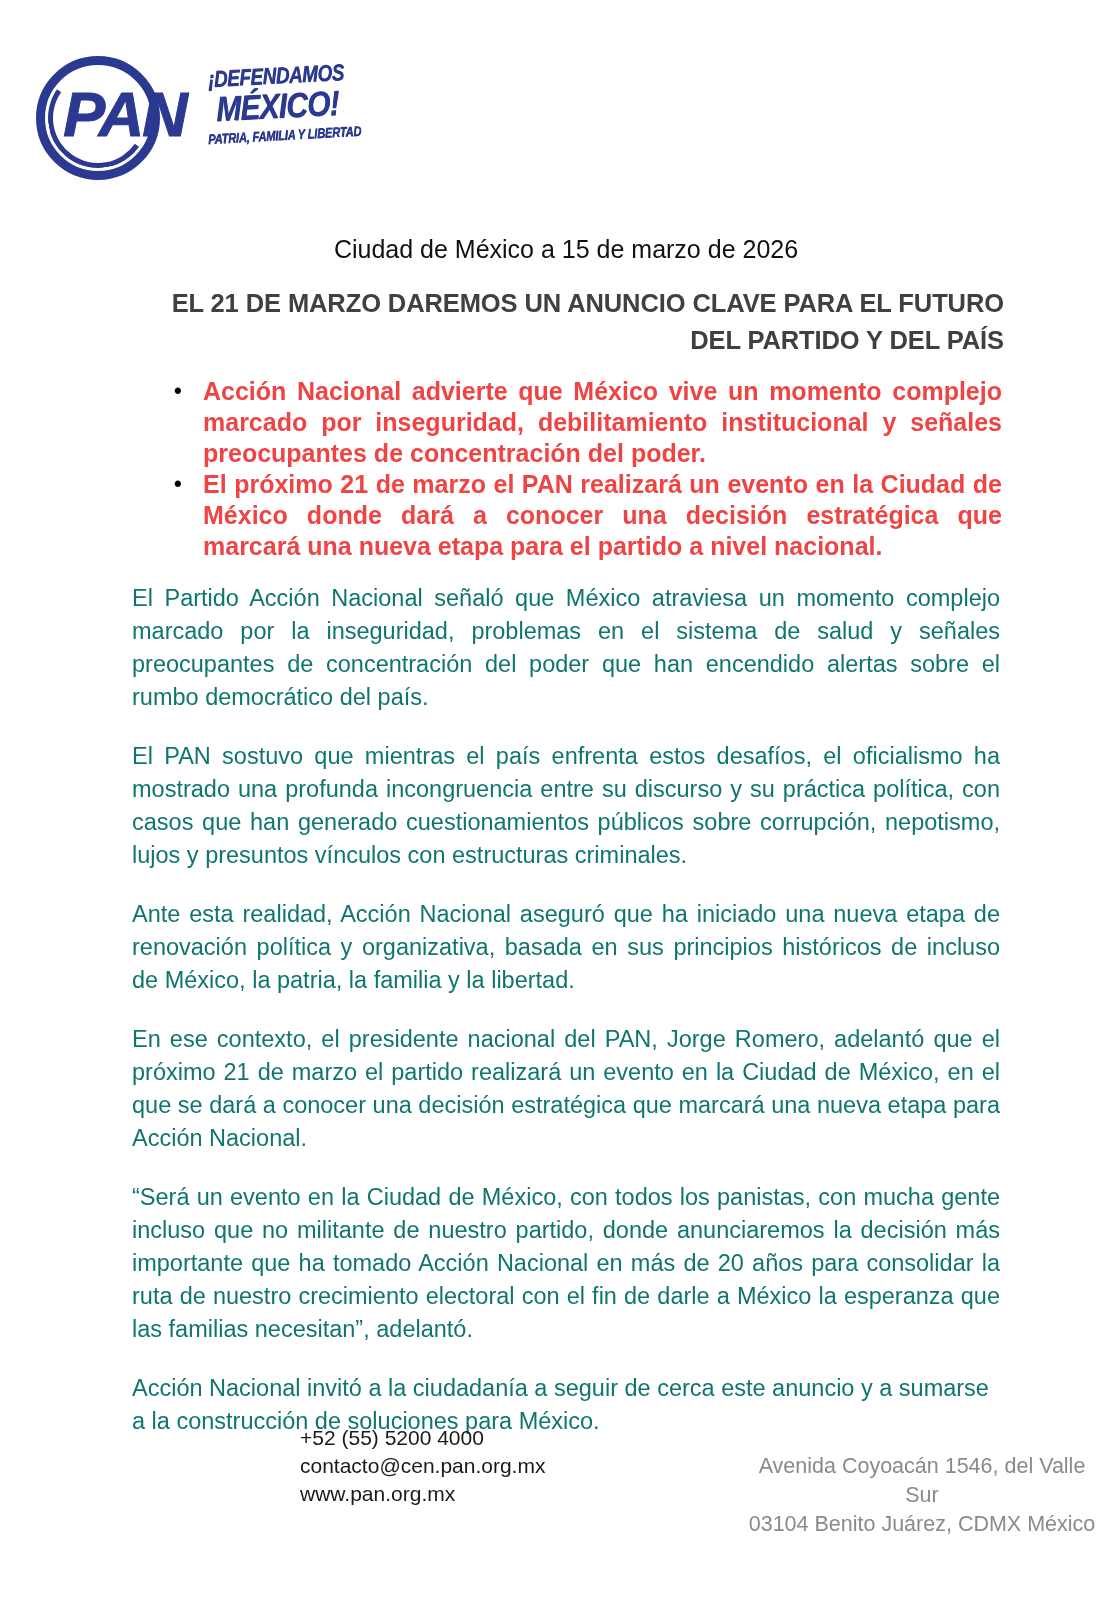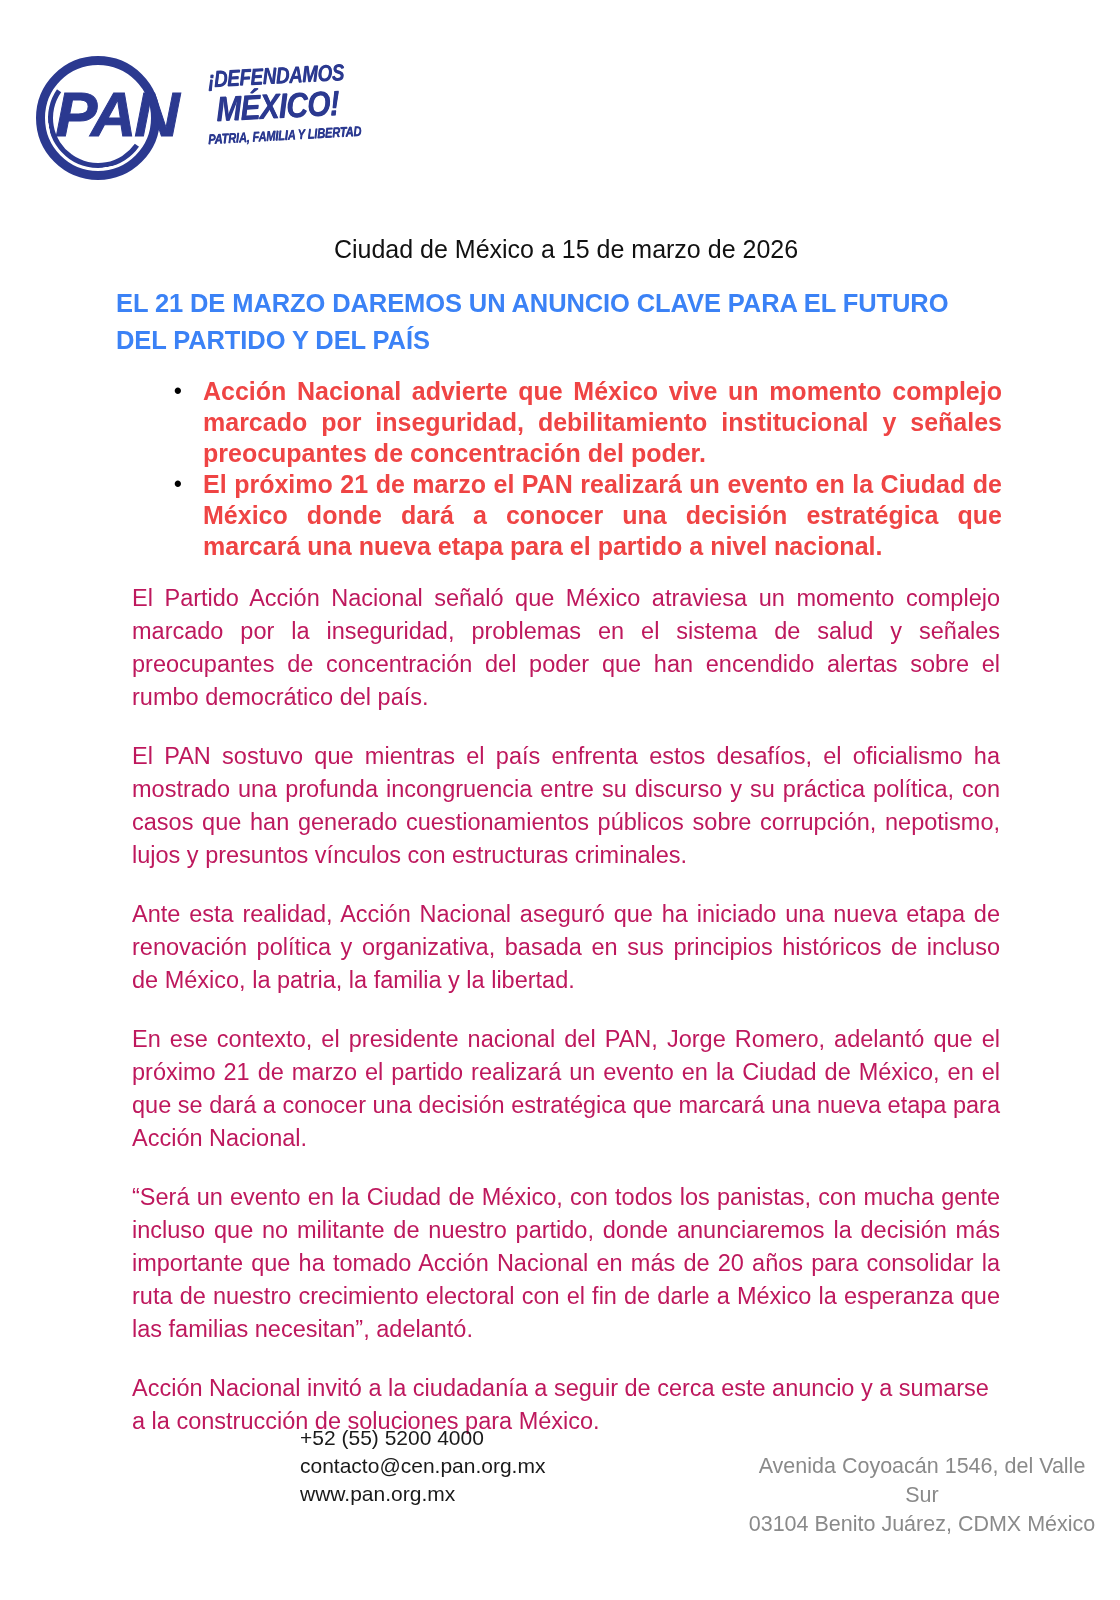--- a/index.html
+++ b/index.html
@@ -48,21 +48,21 @@
     width: 100px;
     height: 100px;
     border-width: 5px;
     border-color: #2b3990;
     border-top-color: transparent;
     border-right-color: transparent;
     transform: rotate(-10deg);
   }
   .logo-pan-text {
     position: absolute;
-    left: 8px;
+    left: 16px;
     top: 27px;
     width: 165px;
     font-family: "Liberation Sans", sans-serif;
     font-weight: bold;
     font-style: italic;
     font-size: 63px;
     letter-spacing: -2px;
     color: #2b3990;
     line-height: 70px;
     text-align: center;
@@ -121,27 +121,27 @@
     font-size: 25px;
     line-height: 30px;
     color: #111111;
     font-family: "Liberation Sans", sans-serif;
   }
 
   
   .doc-title {
     position: absolute;
     top: 285px;
-    left: 116px;
+    left: 136px;
     width: 868px;
-    text-align: left;
+    text-align: right;
     font-size: 25.5px;
     font-weight: bold;
     line-height: 37px;
-    color: #3b82f6;
+    color: #404040;
     letter-spacing: -0.1px;
   }
 
   
   .bullets {
     position: absolute;
     top: 376px;
     left: 170px;
     width: 832px;
     margin: 0;
@@ -176,21 +176,21 @@
     position: absolute;
     top: 582px;
     left: 132px;
     width: 868px;
   }
   .body-copy p {
     margin: 0 0 26px 0;
     font-size: 23.5px;
     line-height: 33px;
     text-align: justify;
-    color: #be185d;
+    color: #0f766e;
     font-family: "Liberation Sans", sans-serif;
   }
   .body-copy p:last-child {
     margin-bottom: 0;
   }
   .body-copy p.no-justify {
     text-align: left;
   }
 
   

